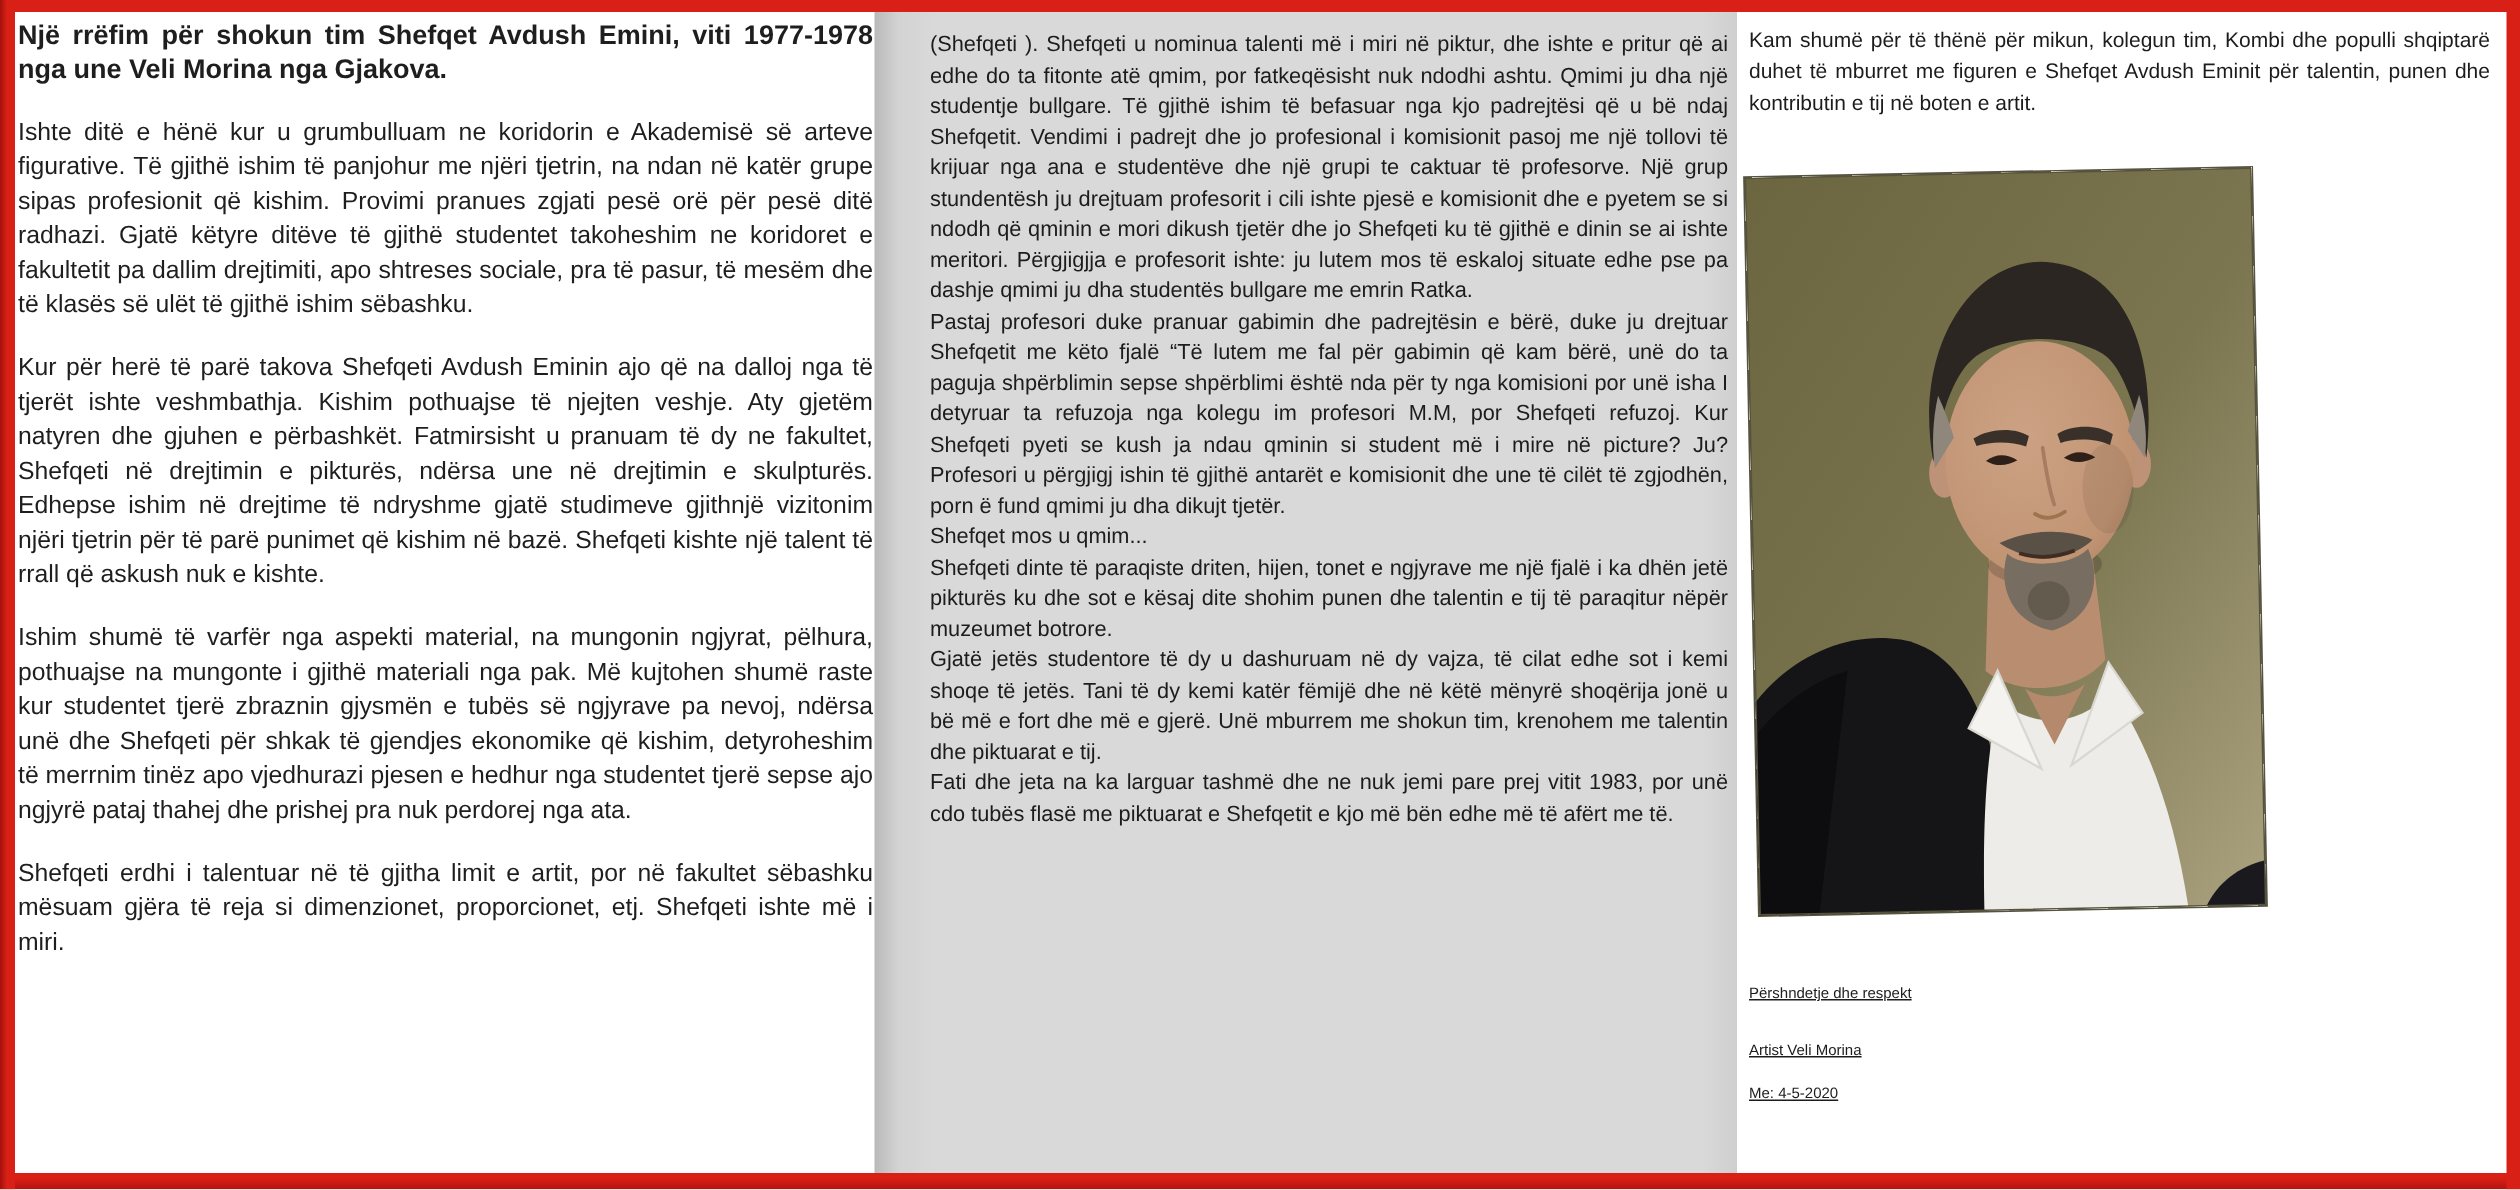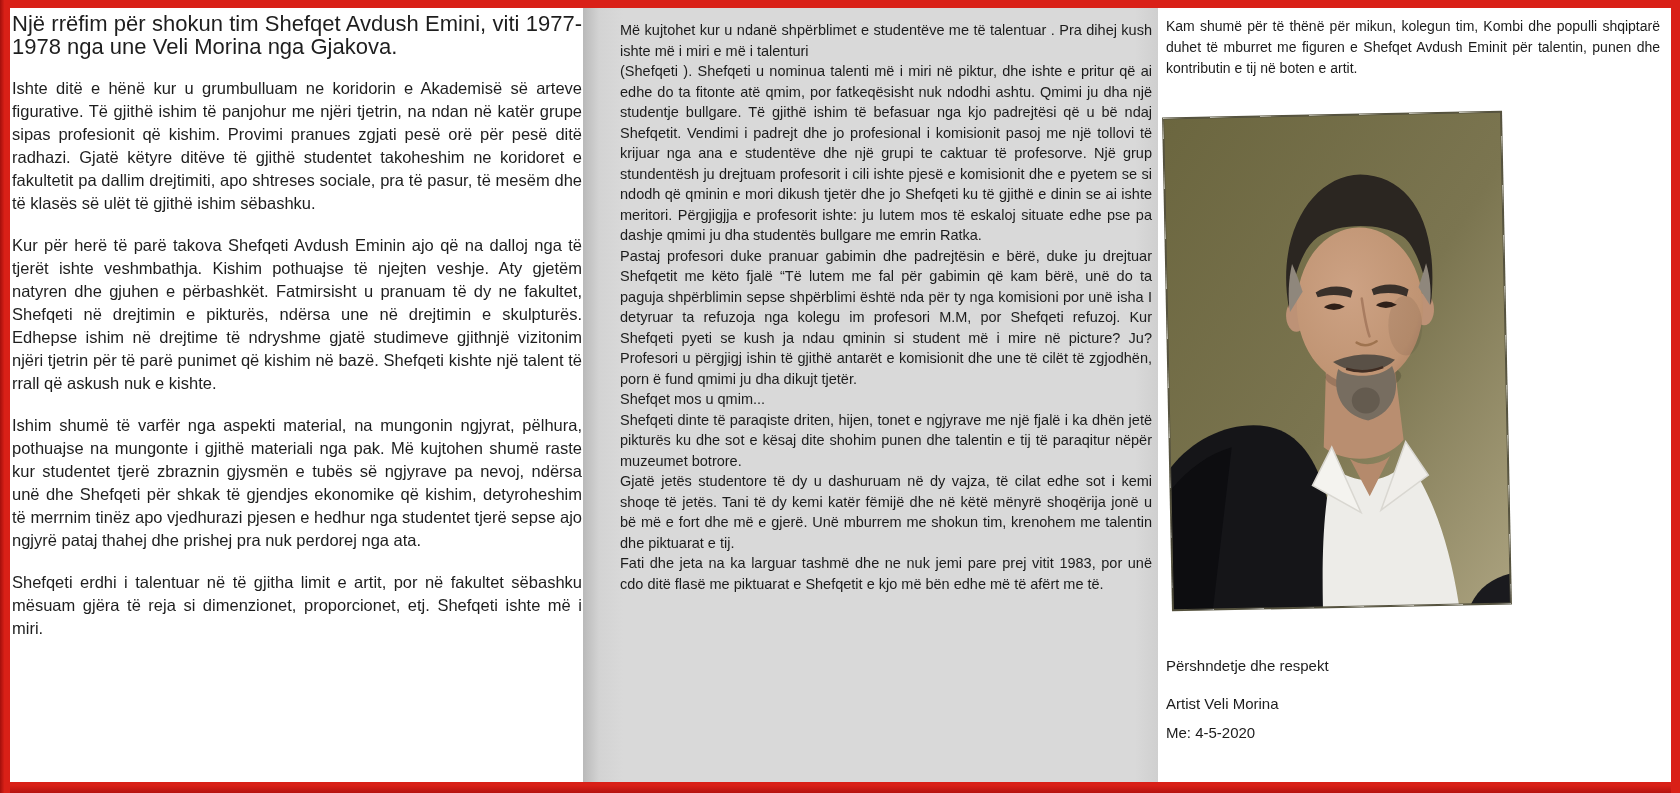--- a/index.html
+++ b/index.html
@@ -12,39 +12,39 @@
   .bar.left{left:0;top:0;width:10px;height:793px;background:linear-gradient(90deg,#a30f0c 0,#d92017 45%);}
   .bar.right{right:0;top:0;width:9px;height:793px;}
   .bar.bottom{left:0;bottom:0;width:1680px;height:11px;background:linear-gradient(0deg,#b5120f 0,#d92017 70%);}
 
   .col-left{
     position:absolute;left:12px;top:12px;width:570px;
     font-size:16.5px;line-height:23px;text-align:justify;color:#1e1e1e;
   }
   .col-left p{margin:0 0 0 0;}
   .col-left p + p{margin-top:19px;}
-  .col-left .title{font-weight:normal;font-size:22px;}
+  .col-left .title{font-weight:bold;font-size:18px;}
 
   .mid-bg{
     position:absolute;left:583px;top:8px;width:575px;height:774px;
     background:linear-gradient(90deg,#b9b9b9 0,#d3d3d3 16px,#d9d9d9 40px,#d9d9d9 96%,#cfcfcf 100%);
   }
   .col-mid{
     position:absolute;left:37px;top:12px;width:532px;
     font-size:14.5px;line-height:20.5px;text-align:justify;color:#1c1c1c;
   }
   .col-mid p{margin:0;}
   .col-mid p.gap{margin-top:0;}
 
   .col-right{position:absolute;left:1158px;top:8px;width:513px;height:775px;}
   .col-right .intro{
     position:absolute;left:8px;top:8px;width:494px;margin:0;
     font-size:14px;line-height:21px;text-align:justify;color:#1c1c1c;
   }
-  .closing{position:absolute;left:8px;margin:0;font-size:15px;color:#1c1c1c;}
+  .closing{position:absolute;left:8px;margin:0;font-size:10px;color:#1c1c1c;text-decoration:underline;}
   .closing.l1{top:649px;}
   .closing.l2{top:687px;}
   .closing.l3{top:716px;}
 
   .photo{
     position:absolute;left:10px;top:107px;width:338px;height:492px;
     transform:rotate(-1.15deg);transform-origin:50% 50%;
     box-shadow:0 0 0 1px #56533f;
   }
   .photo svg{display:block;width:100%;height:100%;}
@@ -61,27 +61,26 @@
   <div class="col-left">
     <p class="title">Një rrëfim për shokun tim Shefqet Avdush Emini, viti 1977-1978 nga une Veli Morina nga Gjakova.</p>
     <p>Ishte ditë e hënë kur u grumbulluam ne koridorin e Akademisë së arteve figurative. Të gjithë ishim të panjohur me njëri tjetrin, na ndan në katër grupe sipas profesionit që kishim. Provimi pranues zgjati pesë orë për pesë ditë radhazi. Gjatë këtyre ditëve të gjithë studentet takoheshim  ne koridoret e fakultetit pa dallim drejtimiti, apo shtreses sociale, pra të pasur, të mesëm dhe të klasës së ulët të gjithë ishim sëbashku.</p>
     <p>Kur për herë të parë takova  Shefqeti Avdush Eminin  ajo që na dalloj nga të tjerët ishte veshmbathja. Kishim pothuajse të njejten veshje. Aty gjetëm natyren dhe gjuhen e përbashkët. Fatmirsisht u pranuam të dy ne fakultet, Shefqeti në drejtimin e pikturës, ndërsa une në drejtimin e skulpturës. Edhepse ishim në drejtime të ndryshme gjatë studimeve gjithnjë vizitonim njëri tjetrin për të parë punimet që kishim në bazë. Shefqeti kishte një talent të rrall që askush nuk e kishte.</p>
     <p>Ishim shumë të varfër nga aspekti material, na mungonin ngjyrat, pëlhura, pothuajse na mungonte i gjithë materiali nga pak. Më kujtohen shumë raste kur studentet tjerë zbraznin gjysmën e tubës së ngjyrave pa nevoj, ndërsa unë dhe Shefqeti për shkak të gjendjes ekonomike që kishim, detyroheshim të merrnim tinëz apo vjedhurazi pjesen e hedhur nga studentet tjerë sepse ajo ngjyrë pataj thahej dhe prishej pra nuk perdorej nga ata.</p>
     <p>Shefqeti erdhi i talentuar  në të gjitha limit e artit, por në fakultet sëbashku mësuam  gjëra të reja si dimenzionet, proporcionet, etj. Shefqeti ishte më i miri.</p>
   </div>
 
   <div class="mid-bg">
     <div class="col-mid">
-      <p>Më kujtohet kur u ndanë shpërblimet e studentëve me të talentuar . Pra dihej kush ishte më i miri e më i talenturi</p>
       <p>(Shefqeti ). Shefqeti u nominua talenti më i miri në piktur, dhe ishte e pritur që ai edhe do ta fitonte atë qmim, por fatkeqësisht nuk ndodhi ashtu. Qmimi ju dha një studentje bullgare. Të gjithë ishim të befasuar nga kjo padrejtësi që u bë ndaj Shefqetit. Vendimi i padrejt dhe jo profesional i komisionit pasoj me një tollovi të krijuar nga ana e studentëve dhe një grupi te caktuar të profesorve. Një grup stundentësh ju drejtuam profesorit i cili ishte pjesë e komisionit dhe e pyetem se si ndodh që qminin e mori dikush tjetër dhe jo Shefqeti ku të gjithë e dinin se  ai ishte meritori. Përgjigjja e profesorit ishte: ju lutem mos të eskaloj situate edhe pse pa dashje qmimi ju dha studentës bullgare me emrin Ratka.</p>
       <p>Pastaj profesori duke pranuar gabimin dhe padrejtësin e bërë, duke ju drejtuar Shefqetit me këto fjalë “Të lutem me fal për gabimin që kam bërë, unë do ta paguja shpërblimin sepse shpërblimi është nda për ty nga komisioni por unë isha I detyruar ta refuzoja nga kolegu im profesori M.M, por Shefqeti refuzoj. Kur Shefqeti pyeti se kush ja ndau qminin si student më i mire në picture? Ju? Profesori u përgjigj ishin të gjithë antarët e komisionit dhe une të cilët të zgjodhën, porn ë fund qmimi ju dha dikujt tjetër.</p>
       <p>Shefqet mos u qmim...</p>
       <p>Shefqeti dinte të paraqiste driten, hijen, tonet e ngjyrave me një fjalë i ka dhën jetë pikturës ku dhe sot e kësaj dite shohim punen dhe talentin e tij të paraqitur nëpër muzeumet botrore.</p>
       <p class="gap">Gjatë jetës studentore të dy u dashuruam në dy vajza, të cilat edhe sot i kemi shoqe të jetës. Tani të dy kemi katër fëmijë  dhe në këtë mënyrë shoqërija jonë u bë më e fort dhe më e gjerë. Unë mburrem me shokun tim, krenohem me talentin dhe piktuarat e tij.</p>
-      <p class="gap">Fati dhe jeta na ka larguar tashmë dhe ne nuk jemi pare prej vitit 1983, por unë cdo ditë flasë me piktuarat e Shefqetit e kjo më bën edhe më të afërt me të.</p>
+      <p class="gap">Fati dhe jeta na ka larguar tashmë dhe ne nuk jemi pare prej vitit 1983, por unë cdo tubës flasë me piktuarat e Shefqetit e kjo më bën edhe më të afërt me të.</p>
     </div>
   </div>
 
   <div class="col-right">
     <p class="intro">Kam shumë për të thënë për mikun, kolegun tim, Kombi dhe populli shqiptarë duhet të mburret me figuren e Shefqet Avdush Eminit për talentin, punen dhe kontributin e tij në boten e artit.</p>
 
     <div class="photo">
       <svg viewBox="0 0 338 492" xmlns="http://www.w3.org/2000/svg" role="img">
         <defs>
           <linearGradient id="pbg" x1="0" y1="0" x2="1" y2="1">

